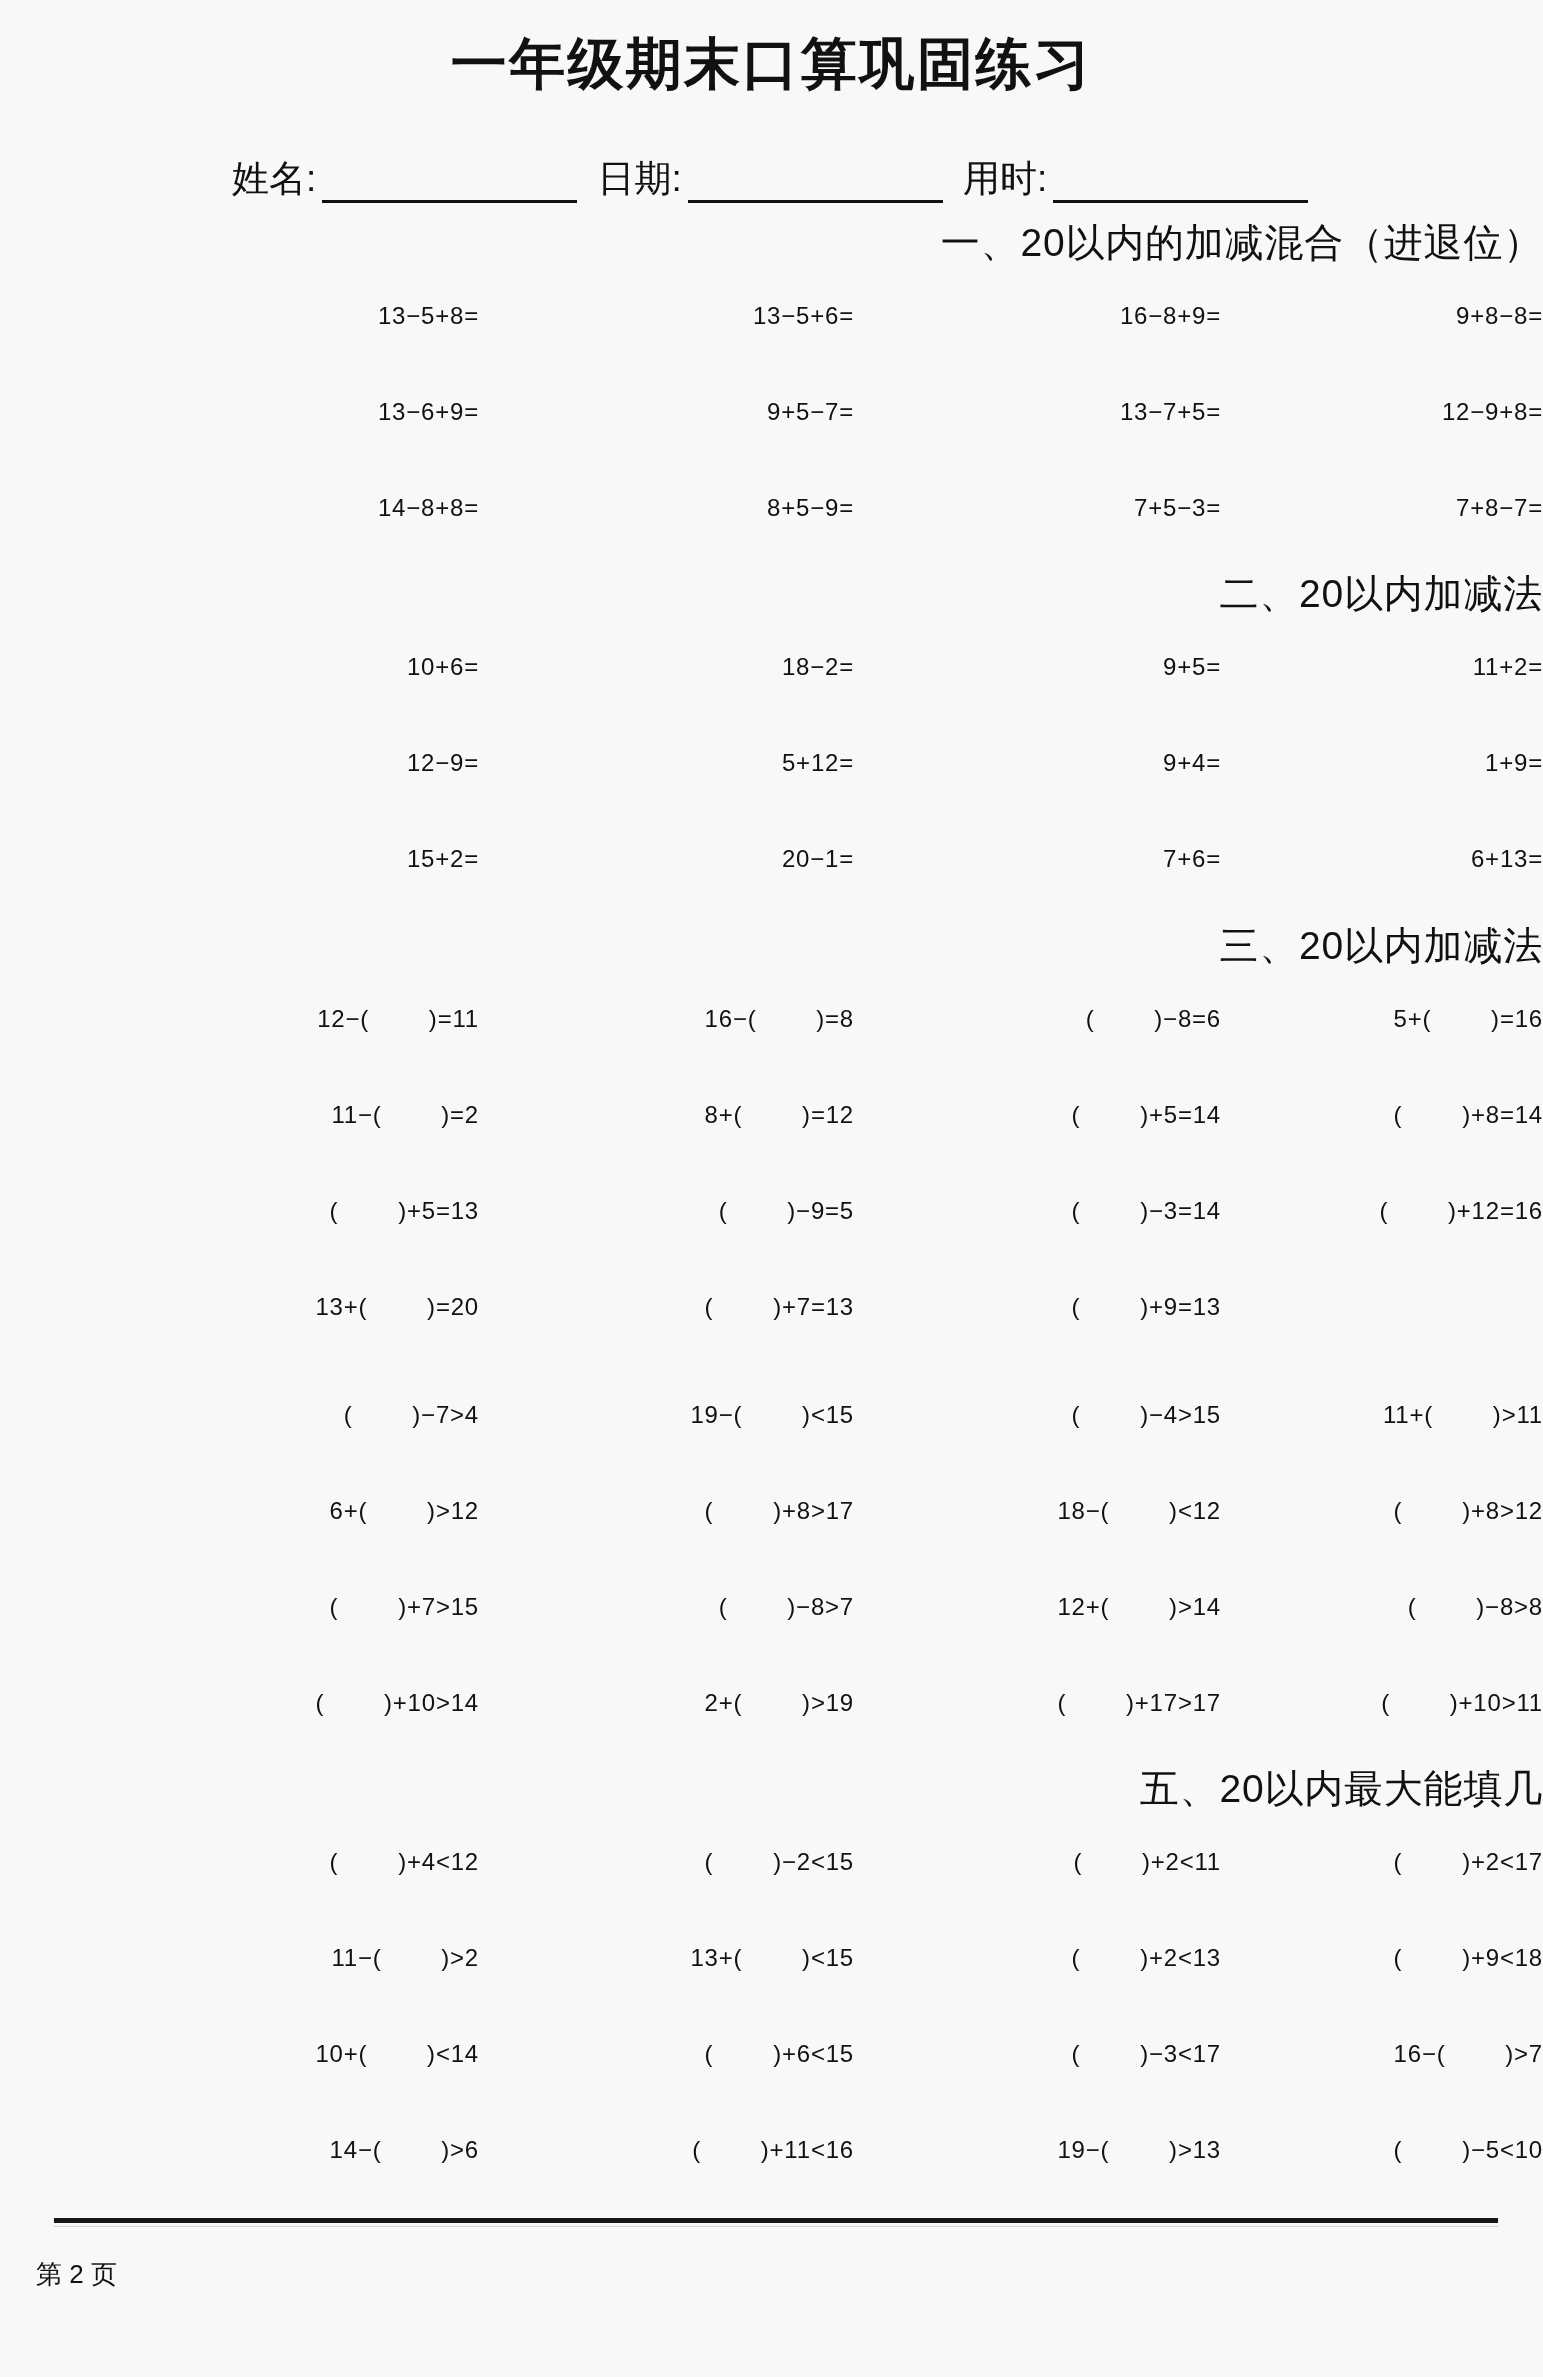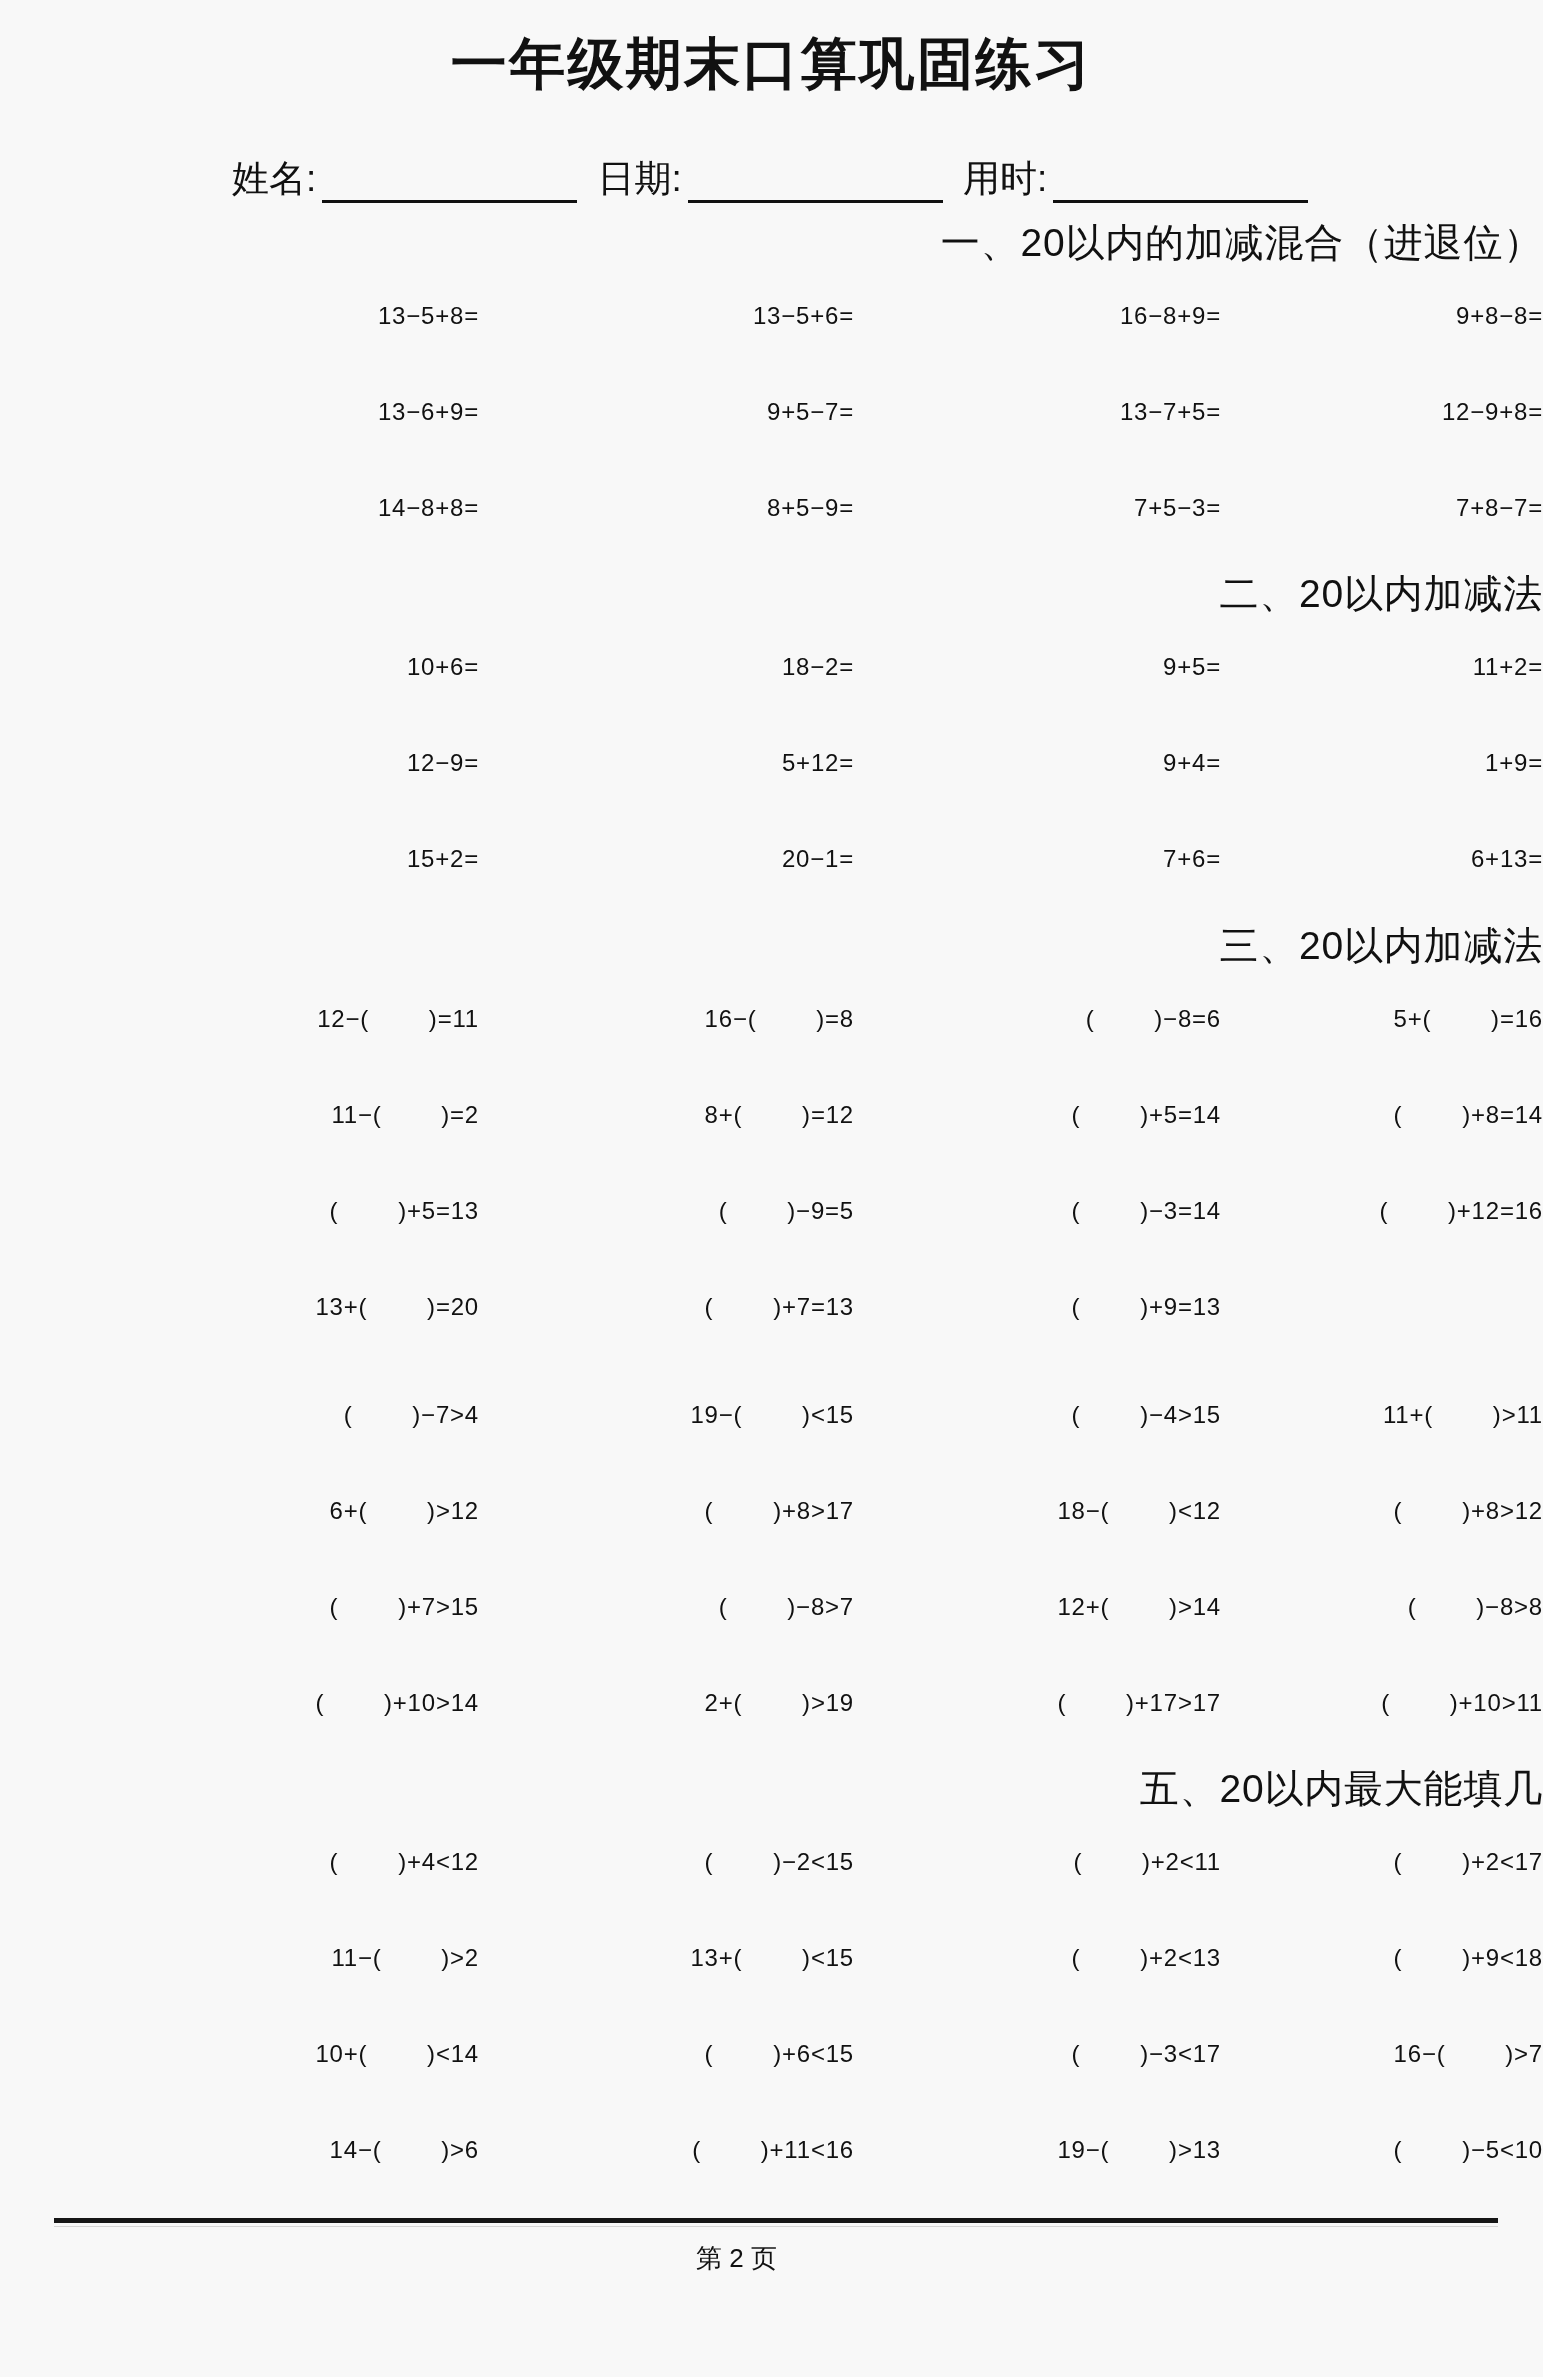--- a/index.html
+++ b/index.html
@@ -73,24 +73,25 @@
     white-space: pre;
     letter-spacing: 0.8px;
   }
   .footer-rule {
     margin: 20px 45px 0 54px;
     height: 2.3px;
     border-top: 5.4px solid #161616;
     border-bottom: 1.5px solid #d5d5d5;
   }
   .footer {
-    margin-top: 14px;
-    text-align: center;
+    margin-top: 30px;
+    text-align: left;
     padding-right: 70px;
     font-size: 26px;
+    padding-left: 36px;
   }
 </style>
 </head>
 <body>
 
 <div class="page">
 
   <div class="title">一年级期末口算巩固练习</div>
 
   <div class="name-row">

